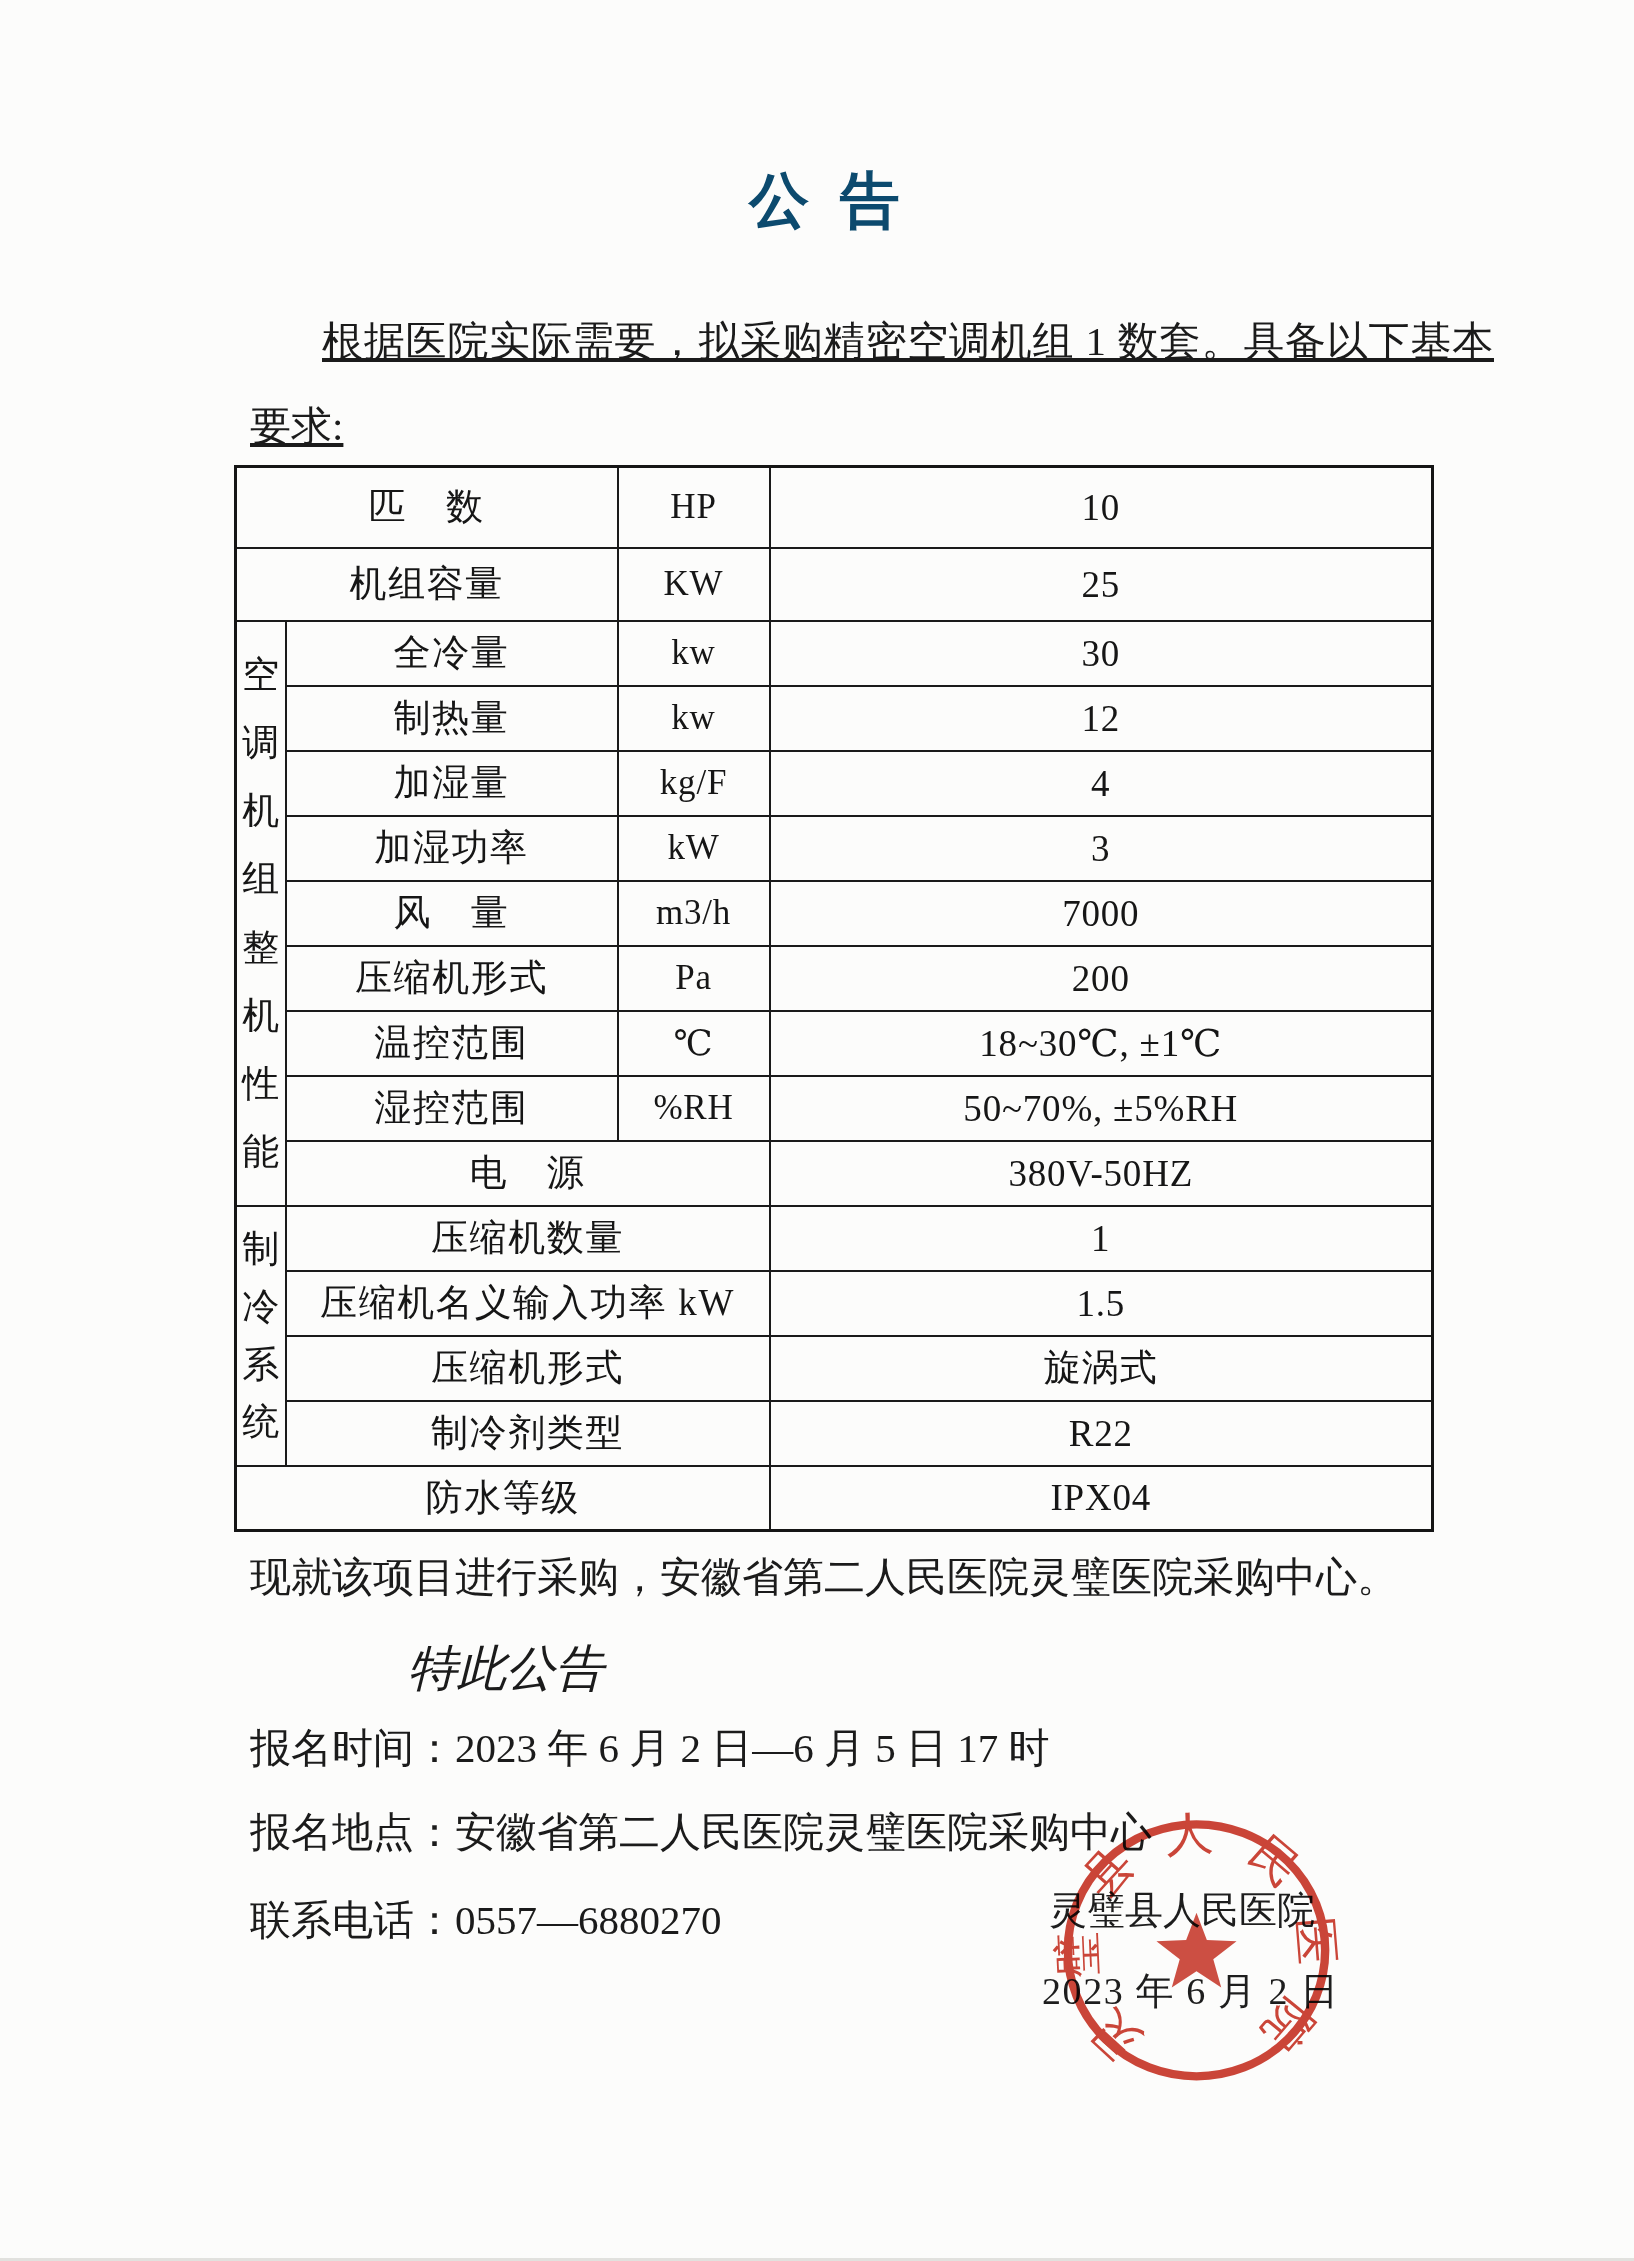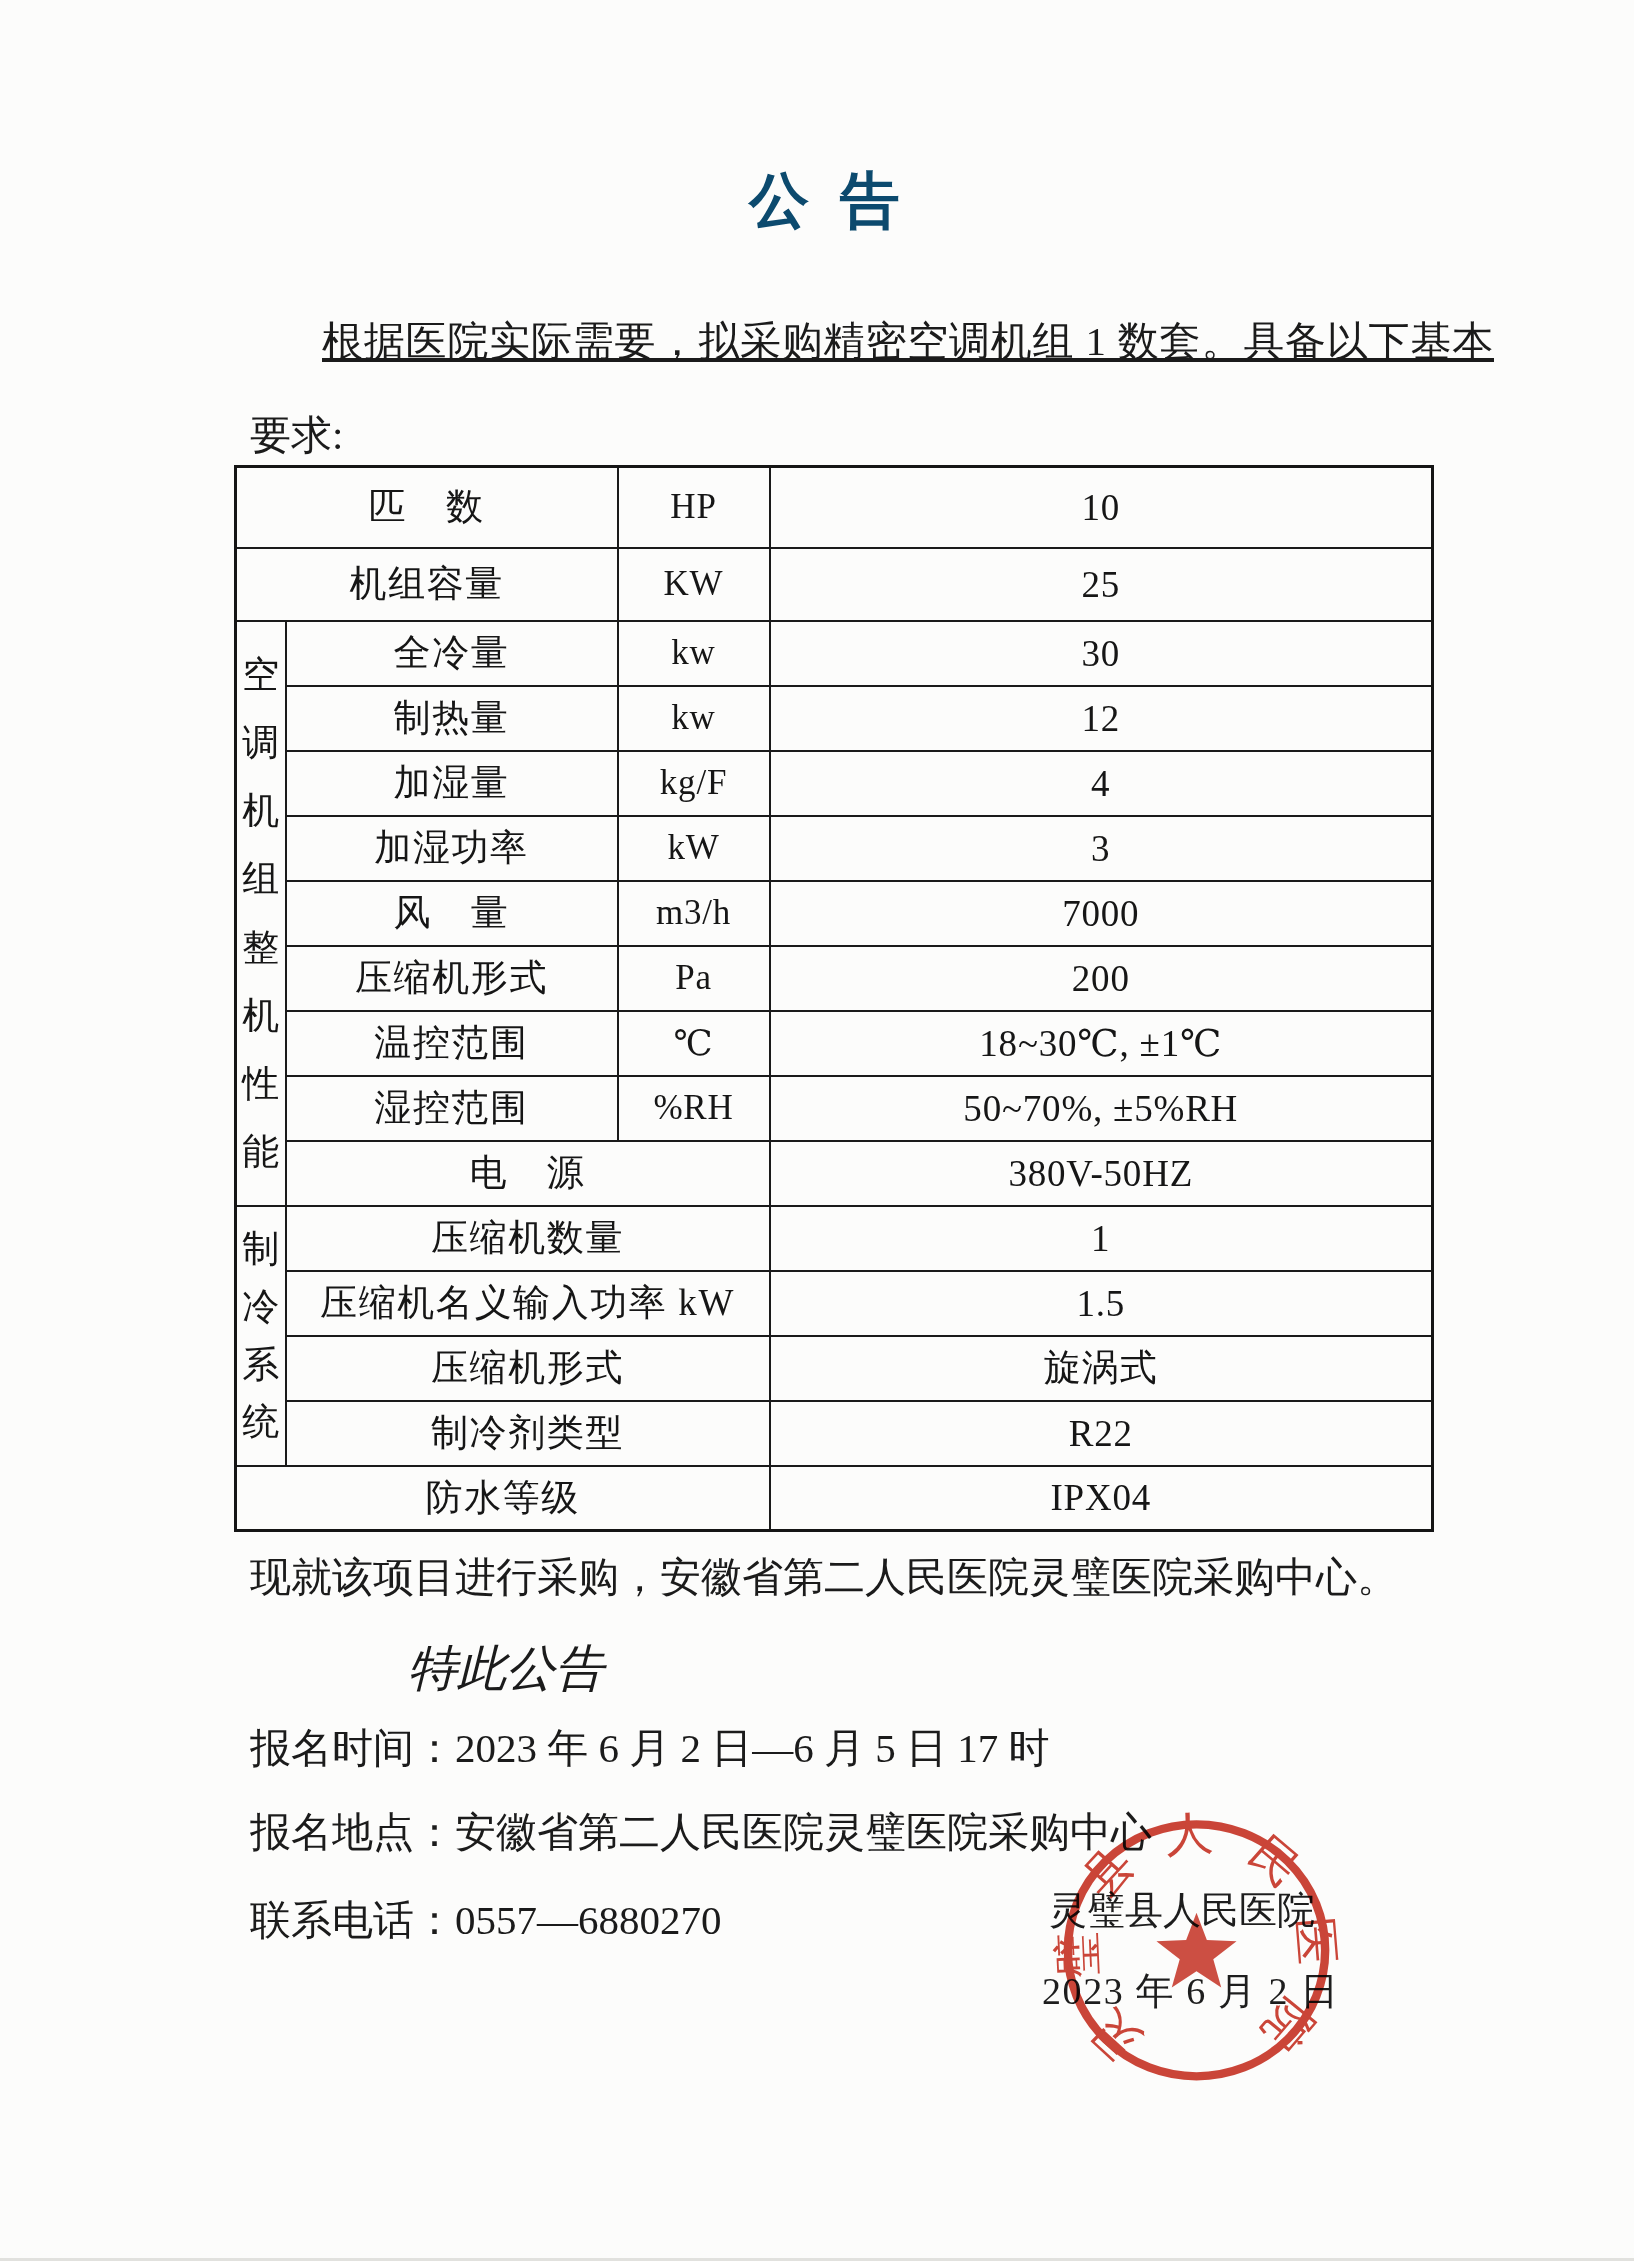--- a/index.html
+++ b/index.html
@@ -19,21 +19,21 @@
     letter-spacing:-14.6px;
     color:#0c4a6e;
   }
   .para{
     position:absolute;
     font-size:41px;
     white-space:nowrap;
     color:#1b1b1b;
   }
   .intro-l1{left:322px;top:314px;letter-spacing:0.8px;text-decoration:underline;}
-  .intro-l2{left:250px;top:408px;}
+  .intro-l2{left:250px;top:399px;text-decoration:underline;}
   .closing{left:250px;top:1550px;letter-spacing:0px;}
   .notice{left:408px;top:1636px;font-size:49px;font-style:italic;}
   .line-time{left:250px;top:1721px;}
   .line-place{left:250px;top:1805px;}
   .line-phone{left:250px;top:1893px;}
   .sig-org{position:absolute;left:1049px;top:1885px;font-size:38px;white-space:nowrap;color:#1d1d1d;}
   .sig-date{position:absolute;left:1042px;top:1966px;font-size:38px;white-space:nowrap;color:#1d1d1d;letter-spacing:1.6px;}
 
   table.spec{
     position:absolute;left:234px;top:465px;

